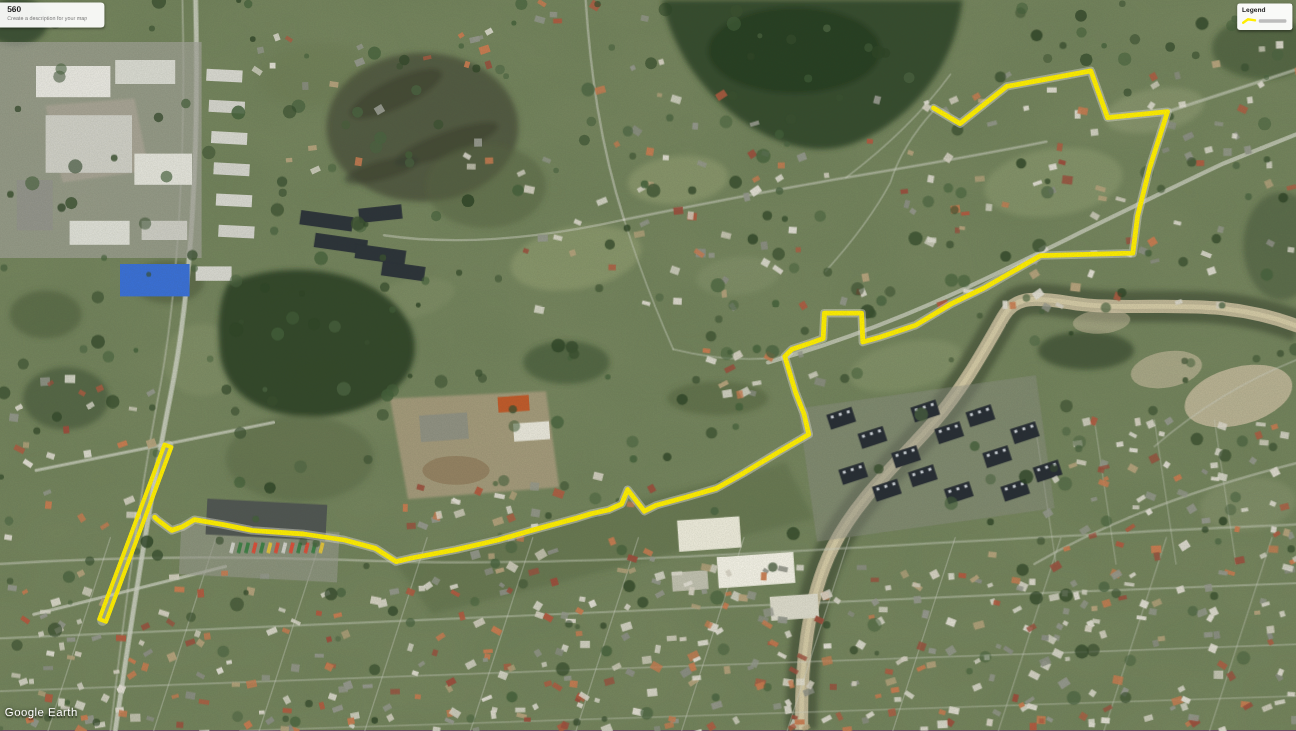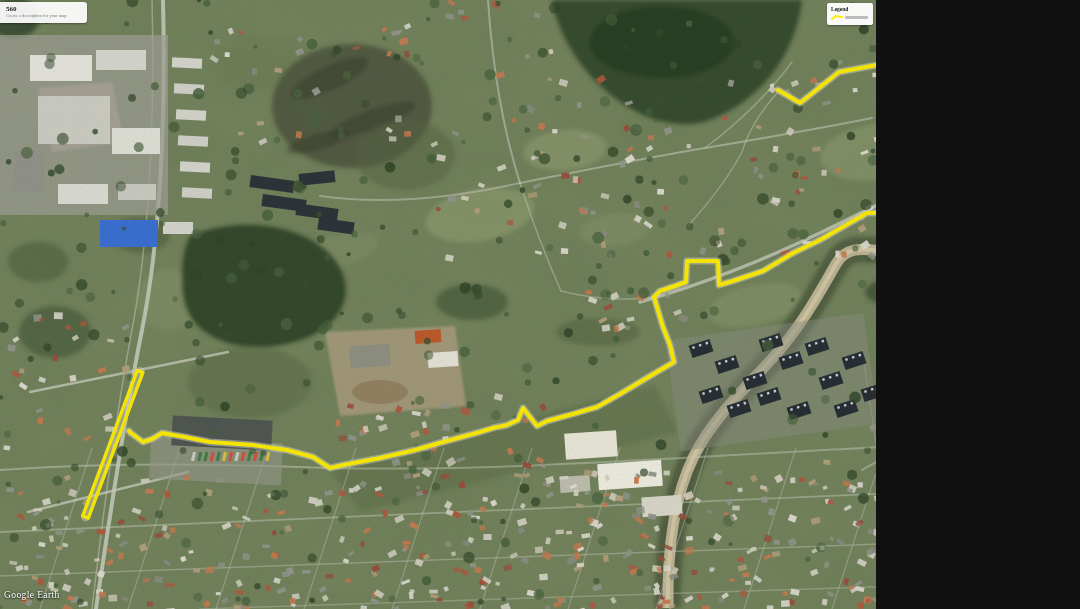--- a/index.html
+++ b/index.html
@@ -1,17 +1,17 @@
 <!DOCTYPE html>
 <html><head>
 <meta charset="utf-8">
 <style>
   html,body{margin:0;padding:0;background:#111;}
-  #stage{position:relative;width:876px;height:609px;overflow:hidden;
-         font-family:Liberation Serif, serif;cursor:grab;background:#a21caf;}
+  #stage{position:relative;width:1080px;height:609px;overflow:hidden;
+         font-family:Liberation Sans, sans-serif;cursor:grab;background:#a21caf;}
   #map-svg{position:absolute;left:0;top:0;width:1080px;height:609px;display:block;}
   .title-card{position:absolute;left:0;top:2px;width:76px;background:rgba(255,255,255,.93);
       border-radius:0 3px 3px 0;padding:3px 5px 4px 6px;box-shadow:0 1px 2px rgba(0,0,0,.35);z-index:5;}
   .title-card .title{font-size:7px;font-weight:bold;color:#1c1c1c;line-height:8px;}
   .title-card .subtitle{font-size:4.5px;color:#7a7a7a;white-space:nowrap;line-height:6px;overflow:hidden;}
   .legend-card{position:absolute;right:3px;top:3px;width:38px;background:rgba(255,255,255,.96);
       border-radius:2px;padding:3px 4px 4px 4px;box-shadow:0 1px 2px rgba(0,0,0,.35);z-index:5;}
   .legend-title{font-size:5.5px;font-weight:bold;color:#222;line-height:6px;}
   .legend-item{display:flex;align-items:center;gap:2px;margin-top:2px;}
   .legend-swatch{flex:0 0 auto;}

